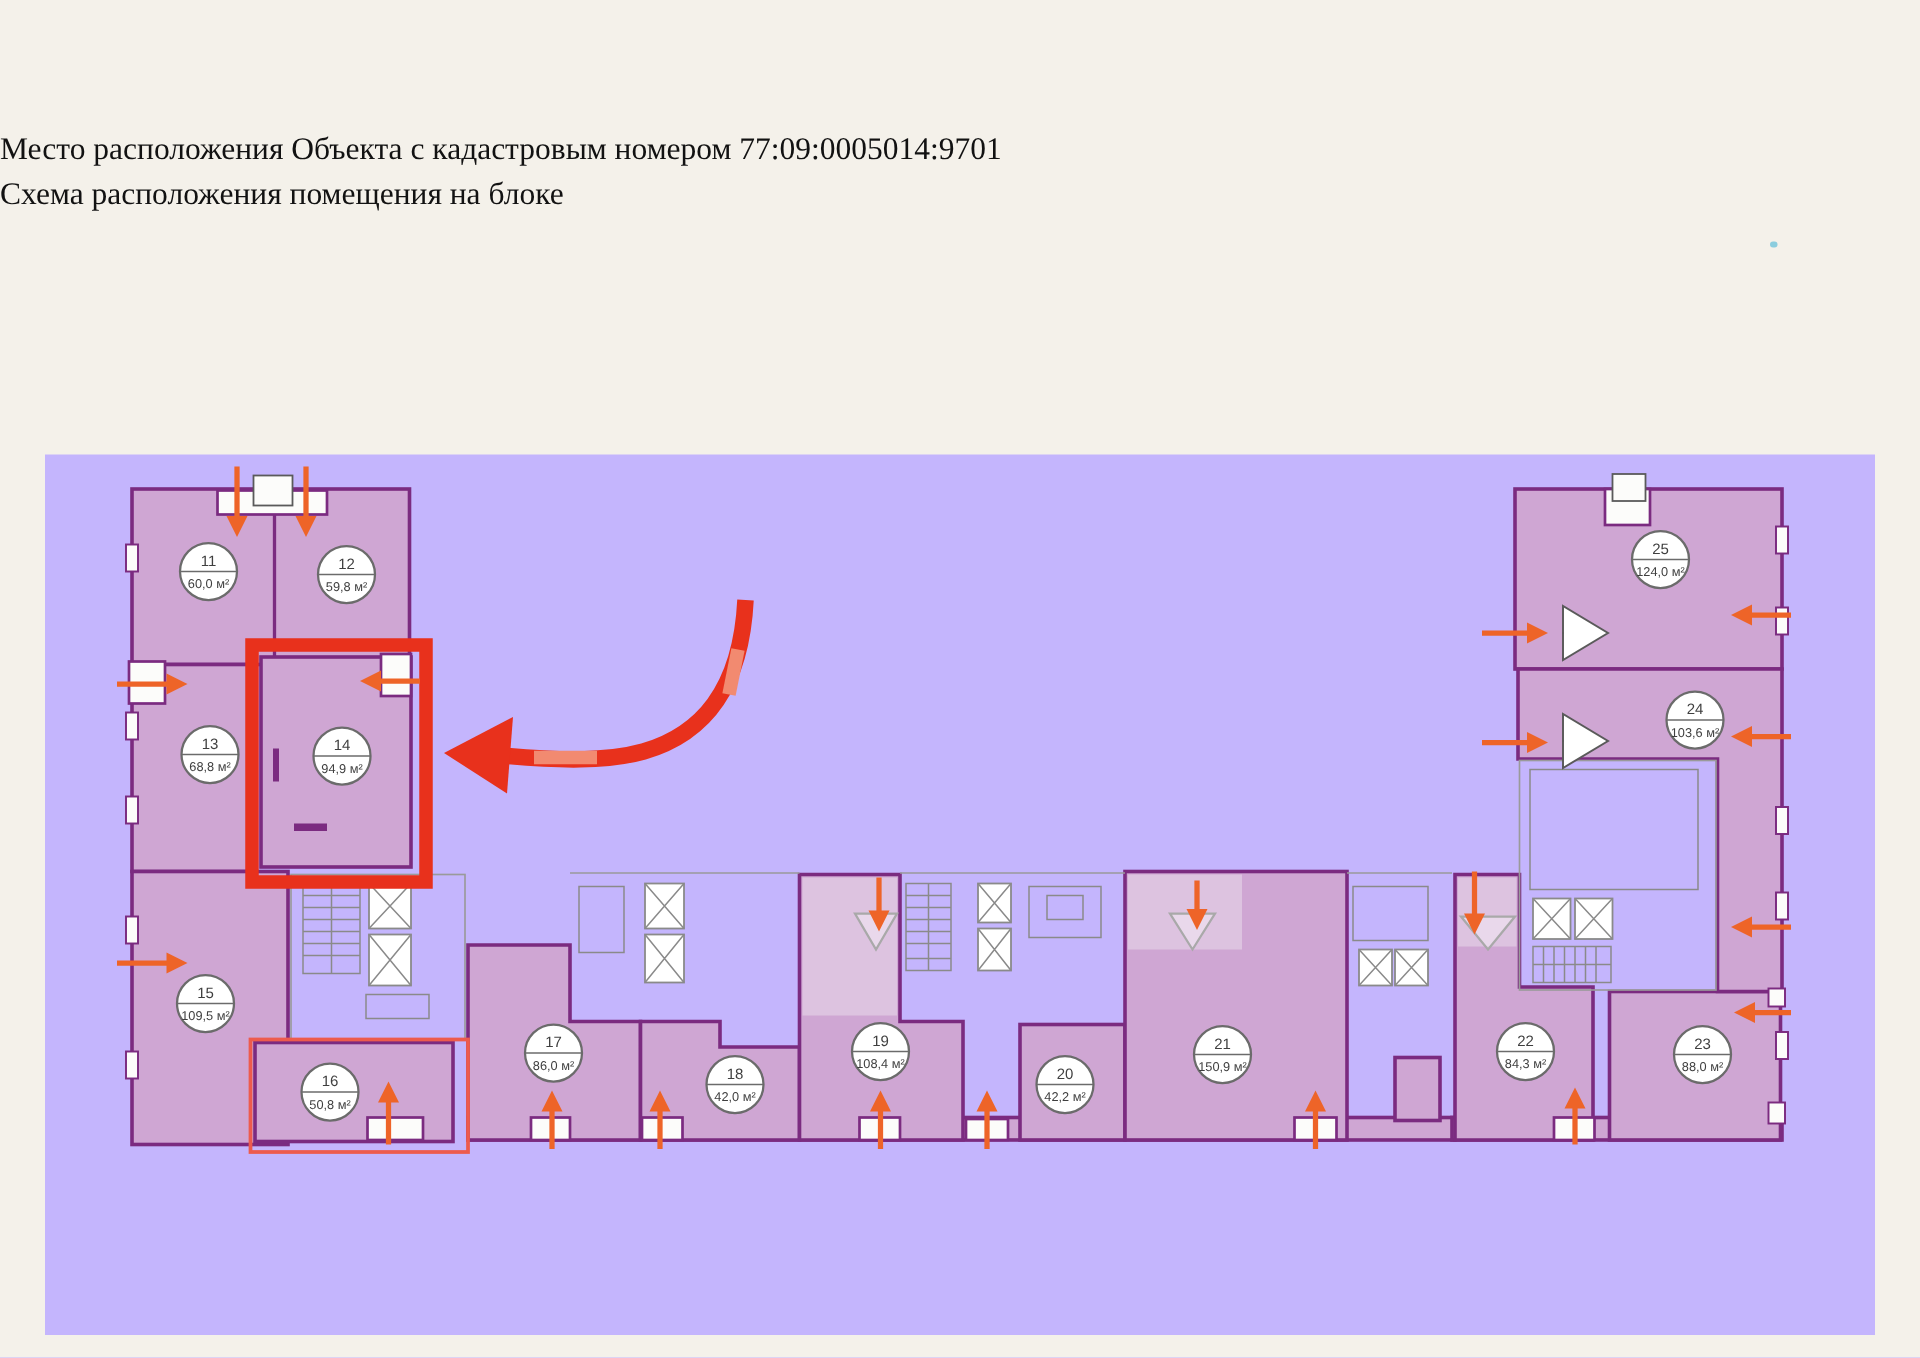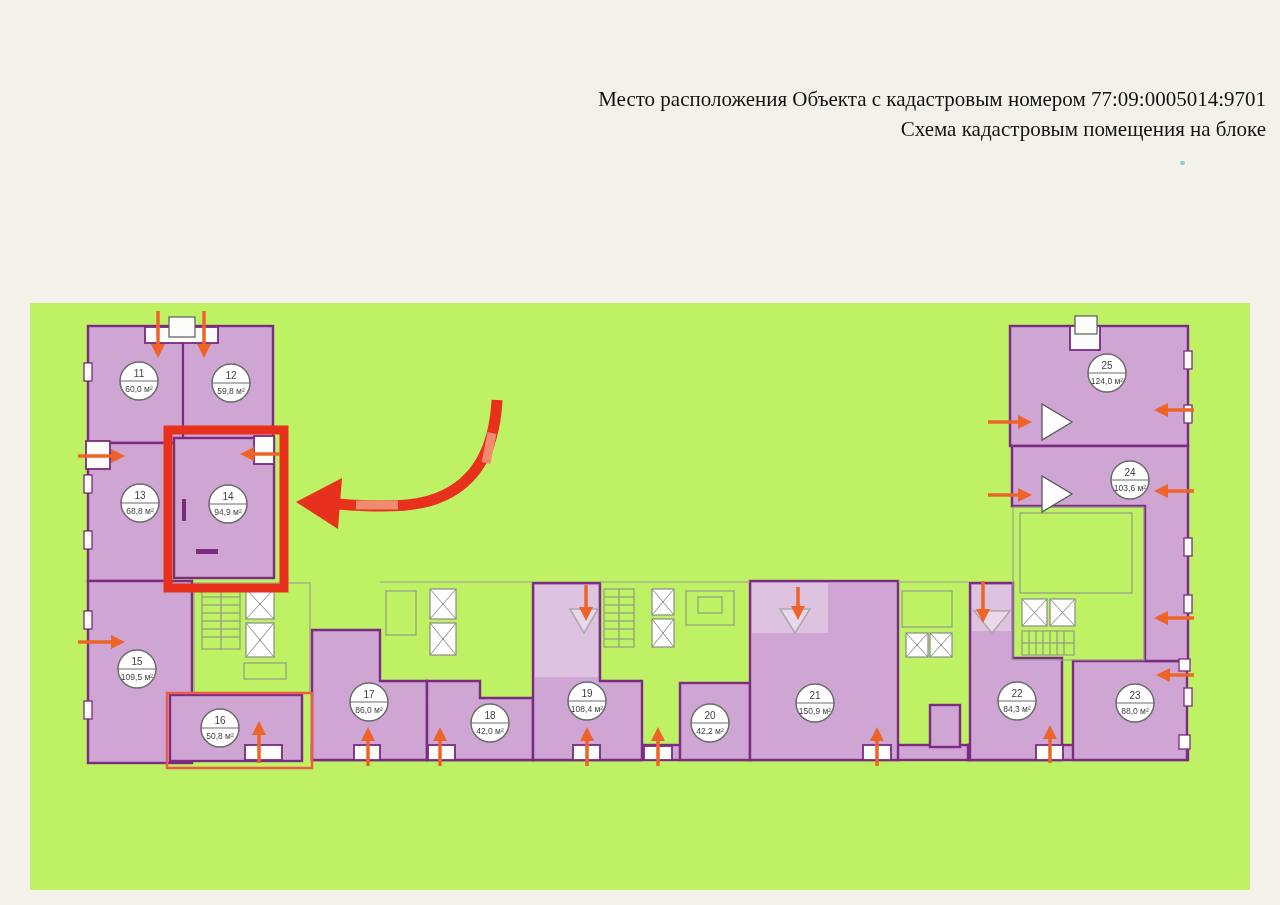--- a/index.html
+++ b/index.html
@@ -3,27 +3,27 @@
 <meta charset="utf-8">
 <style>
   html,body{margin:0;padding:0}
   body{
     width:1280px;height:905px;position:relative;overflow:hidden;
     background:#f4f1ea;
     font-family:"Liberation Sans",sans-serif;
   }
   .header{
     position:absolute;top:84px;left:0;width:1266px;
-    text-align:right;
+    text-align:left;
     font-family:"Liberation Serif",serif;
     font-size:21px;line-height:30px;color:#121212;
   }
   .sheet{
     position:absolute;left:30px;top:303px;width:1220px;height:587px;
-    background:#bef264;
+    background:#c4b5fd;
   }
   .artifact{
     position:absolute;left:1180px;top:161px;width:5px;height:4px;
     background:#7fc9dd;border-radius:2px;opacity:.9;
   }
   svg{display:block}
   .room{fill:#cfa6d3;stroke:#7b2b80;stroke-width:2.4}
   .wash{fill:#ddc3e0;stroke:none}
   .notch{fill:#fcfcfa;stroke:#7b2b80;stroke-width:1.8}
   .win{fill:#fcfcfa;stroke:#7b2b80;stroke-width:1.3}
@@ -46,21 +46,21 @@
   .badge-num{font:10px "Liberation Sans",sans-serif;fill:#3f3f3f;text-anchor:middle}
   .badge-area{font:8.5px "Liberation Sans",sans-serif;fill:#3f3f3f;text-anchor:middle}
 </style>
 </head>
 <body>
 
 <div>
 
   <div class="header">
     <div>Место расположения Объекта с кадастровым номером 77:09:0005014:9701</div>
-    <div>Схема кадастровым помещения на блоке</div>
+    <div>Схема расположения помещения на блоке</div>
   </div>
 
   <div class="artifact"></div>
 
   <div class="sheet">
     <svg viewBox="0 0 1220 587" width="1220" height="587">
 
       <rect class="room" x="282" y="442" width="658" height="15"></rect>
       <rect class="room" x="938" y="442" width="220" height="15"></rect>
       <rect class="room" x="900" y="402" width="30" height="42"></rect>

